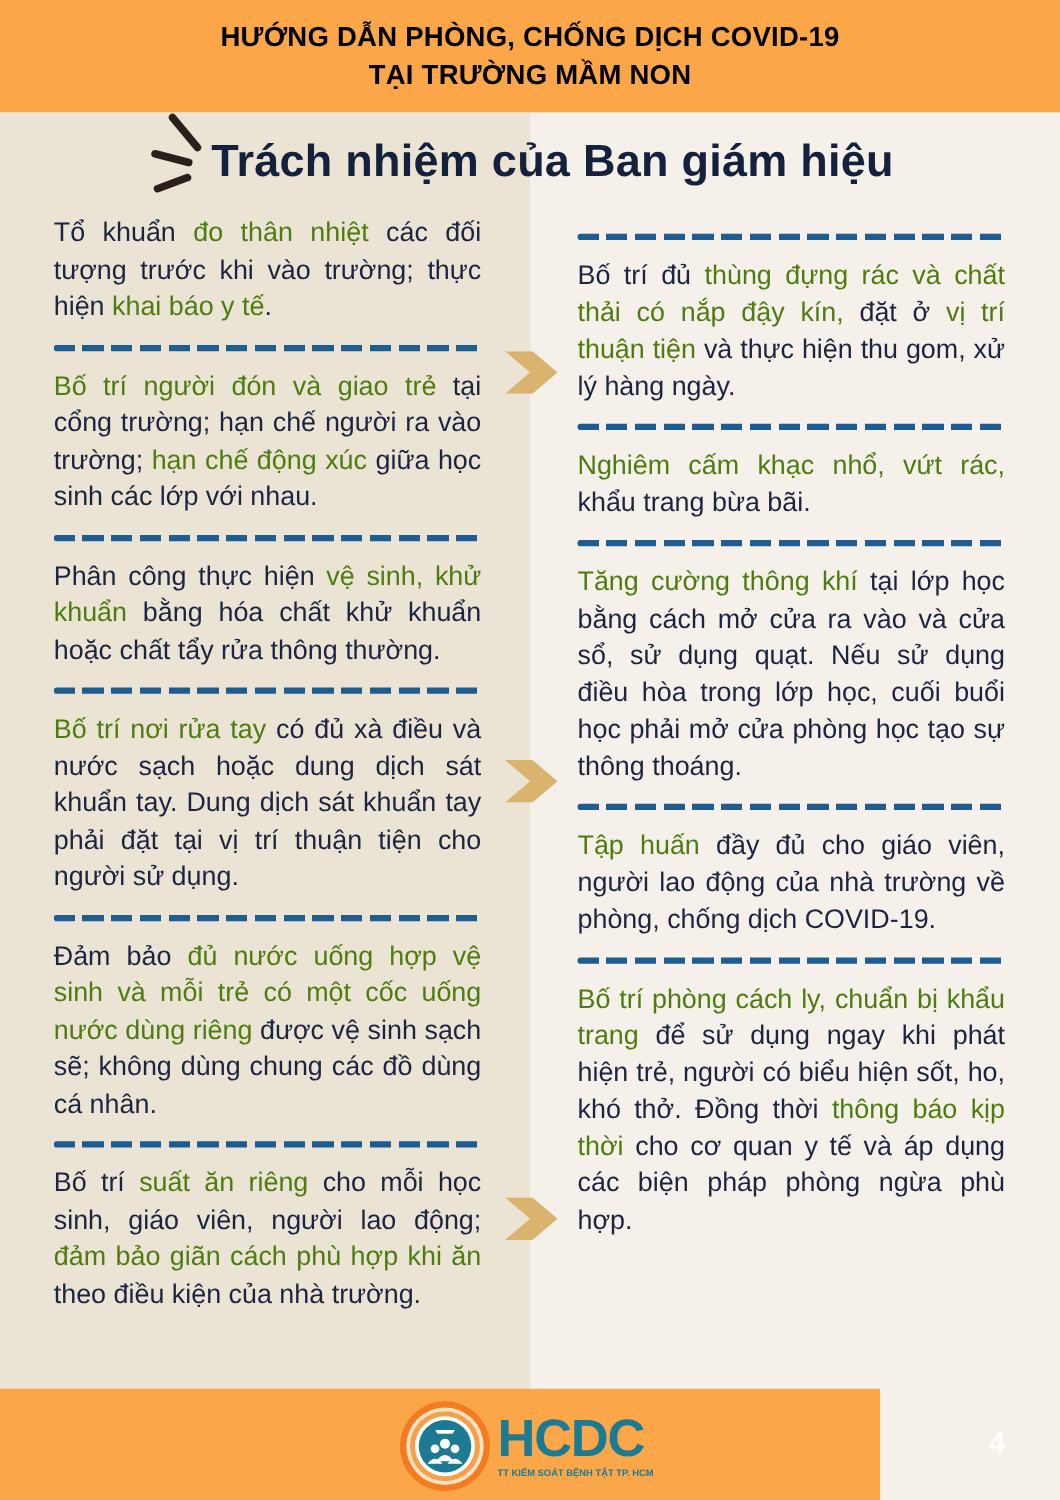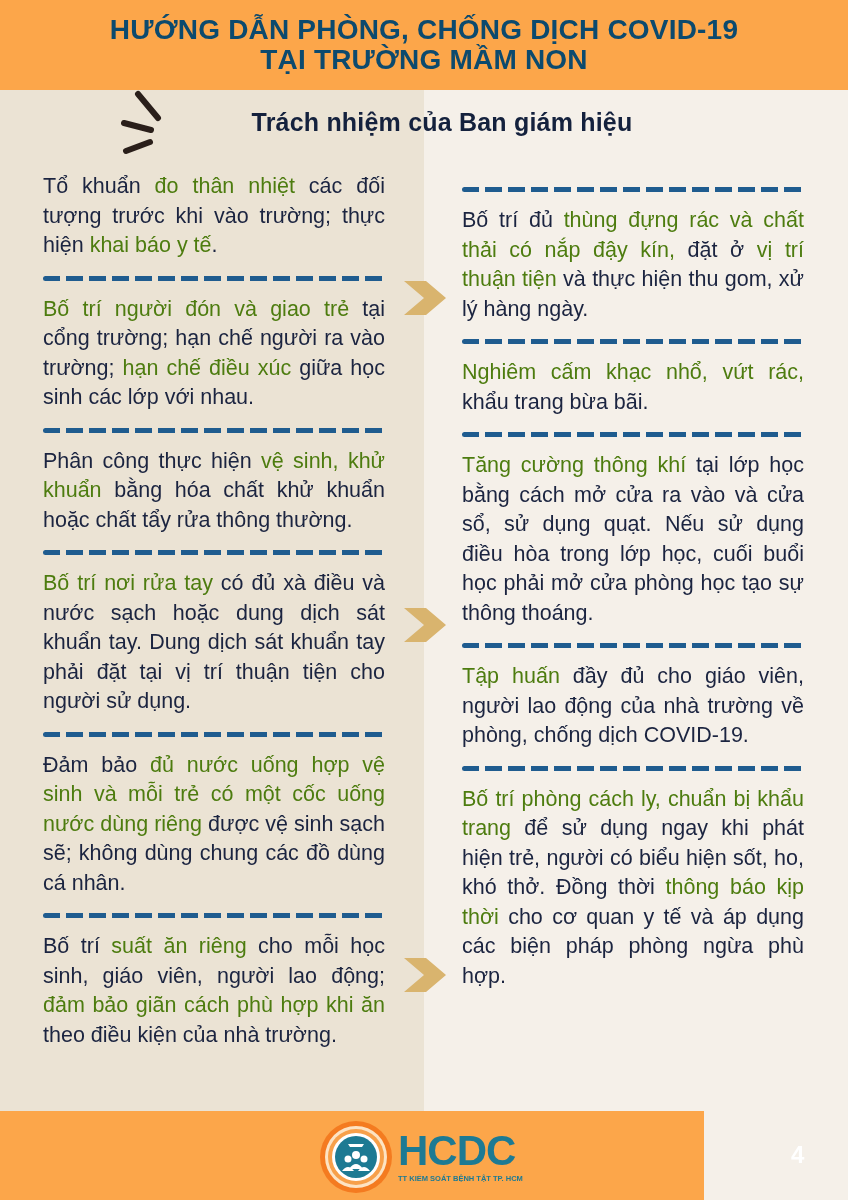--- a/index.html
+++ b/index.html
@@ -7,34 +7,34 @@
   body {
     position: relative;
     font-family: "Liberation Sans", "DejaVu Sans", sans-serif;
     background: #f5f0e9;
     color: #1b2440;
   }
   .header {
     position: absolute; left: 0; top: 0; width: 848px; height: 90px;
     background: #fca64a;
     display: flex; flex-direction: column; align-items: center; justify-content: center;
-    color: #0c4a6e; font-weight: bold; font-size: 28px; line-height: 30px;
+    color: #000000; font-weight: bold; font-size: 22px; line-height: 30px;
     text-align: center; letter-spacing: 0.2px;
   }
   .col-left-bg {
     position: absolute; left: 0; top: 90px; width: 424px; height: 1021px;
     background: #ebe3d4;
   }
   .col-right-bg {
     position: absolute; left: 424px; top: 90px; width: 424px; height: 1021px;
     background: #f5f0e9;
   }
   .title {
     position: absolute; left: 0; top: 108px; width: 848px; text-align: center;
-    font-size: 25px; font-weight: bold; color: #14213d; letter-spacing: 0.2px;
+    font-size: 36px; font-weight: bold; color: #14213d; letter-spacing: 0.2px;
     padding-left: 36px;
   }
   .deco { position: absolute; left: 108px; top: 86px; width: 60px; height: 70px; }
   .column {
     position: absolute; top: 172px; width: 342px;
     font-size: 21.5px; line-height: 29.5px;
   }
   .column.left { left: 43px; }
   .column.right { left: 462px; }
   .item { text-align: justify; }
@@ -79,21 +79,21 @@
   <path d="M30 8 L50 32" stroke="#2a1f1a" stroke-width="6" stroke-linecap="round" fill="none"></path>
   <path d="M16 37 L43 44" stroke="#2a1f1a" stroke-width="6" stroke-linecap="round" fill="none"></path>
   <path d="M18 65 L42 56" stroke="#2a1f1a" stroke-width="6" stroke-linecap="round" fill="none"></path>
 </svg>
 
 <div class="title">Trách nhiệm của Ban giám hiệu</div>
 
 <div class="column left" id="left-col">
     <div class="item"><span>Tổ khuẩn </span><span class="hl">đo thân nhiệt</span><span> các đối tượng trước khi vào trường; thực hiện </span><span class="hl">khai báo y tế</span><span>.</span></div>
     <div class="sep"></div>
-    <div class="item"><span class="hl">Bố trí người đón và giao trẻ</span><span> tại cổng trường; hạn chế người ra vào trường; </span><span class="hl">hạn chế điều xúc</span><span> giữa học sinh các lớp với nhau.</span></div>
+    <div class="item"><span class="hl">Bố trí người đón và giao trẻ</span><span> tại cổng trường; hạn chế người ra vào trường; </span><span class="hl">hạn chế động xúc</span><span> giữa học sinh các lớp với nhau.</span></div>
     <div class="sep"></div>
     <div class="item"><span>Phân công thực hiện </span><span class="hl">vệ sinh, khử khuẩn</span><span> bằng hóa chất khử khuẩn hoặc chất tẩy rửa thông thường.</span></div>
     <div class="sep"></div>
     <div class="item"><span class="hl">Bố trí nơi rửa tay</span><span> có đủ xà điều và nước sạch hoặc dung dịch sát khuẩn tay. Dung dịch sát khuẩn tay phải đặt tại vị trí thuận tiện cho người sử dụng.</span></div>
     <div class="sep"></div>
     <div class="item"><span>Đảm bảo </span><span class="hl">đủ nước uống hợp vệ sinh và mỗi trẻ có một cốc uống nước dùng riêng</span><span> được vệ sinh sạch sẽ; không dùng chung các đồ dùng cá nhân.</span></div>
     <div class="sep"></div>
     <div class="item"><span>Bố trí </span><span class="hl">suất ăn riêng</span><span> cho mỗi học sinh, giáo viên, người lao động; </span><span class="hl">đảm bảo giãn cách phù hợp khi ăn</span><span> theo điều kiện của nhà trường.</span></div>
   </div>
 <div class="column right" id="right-col">

